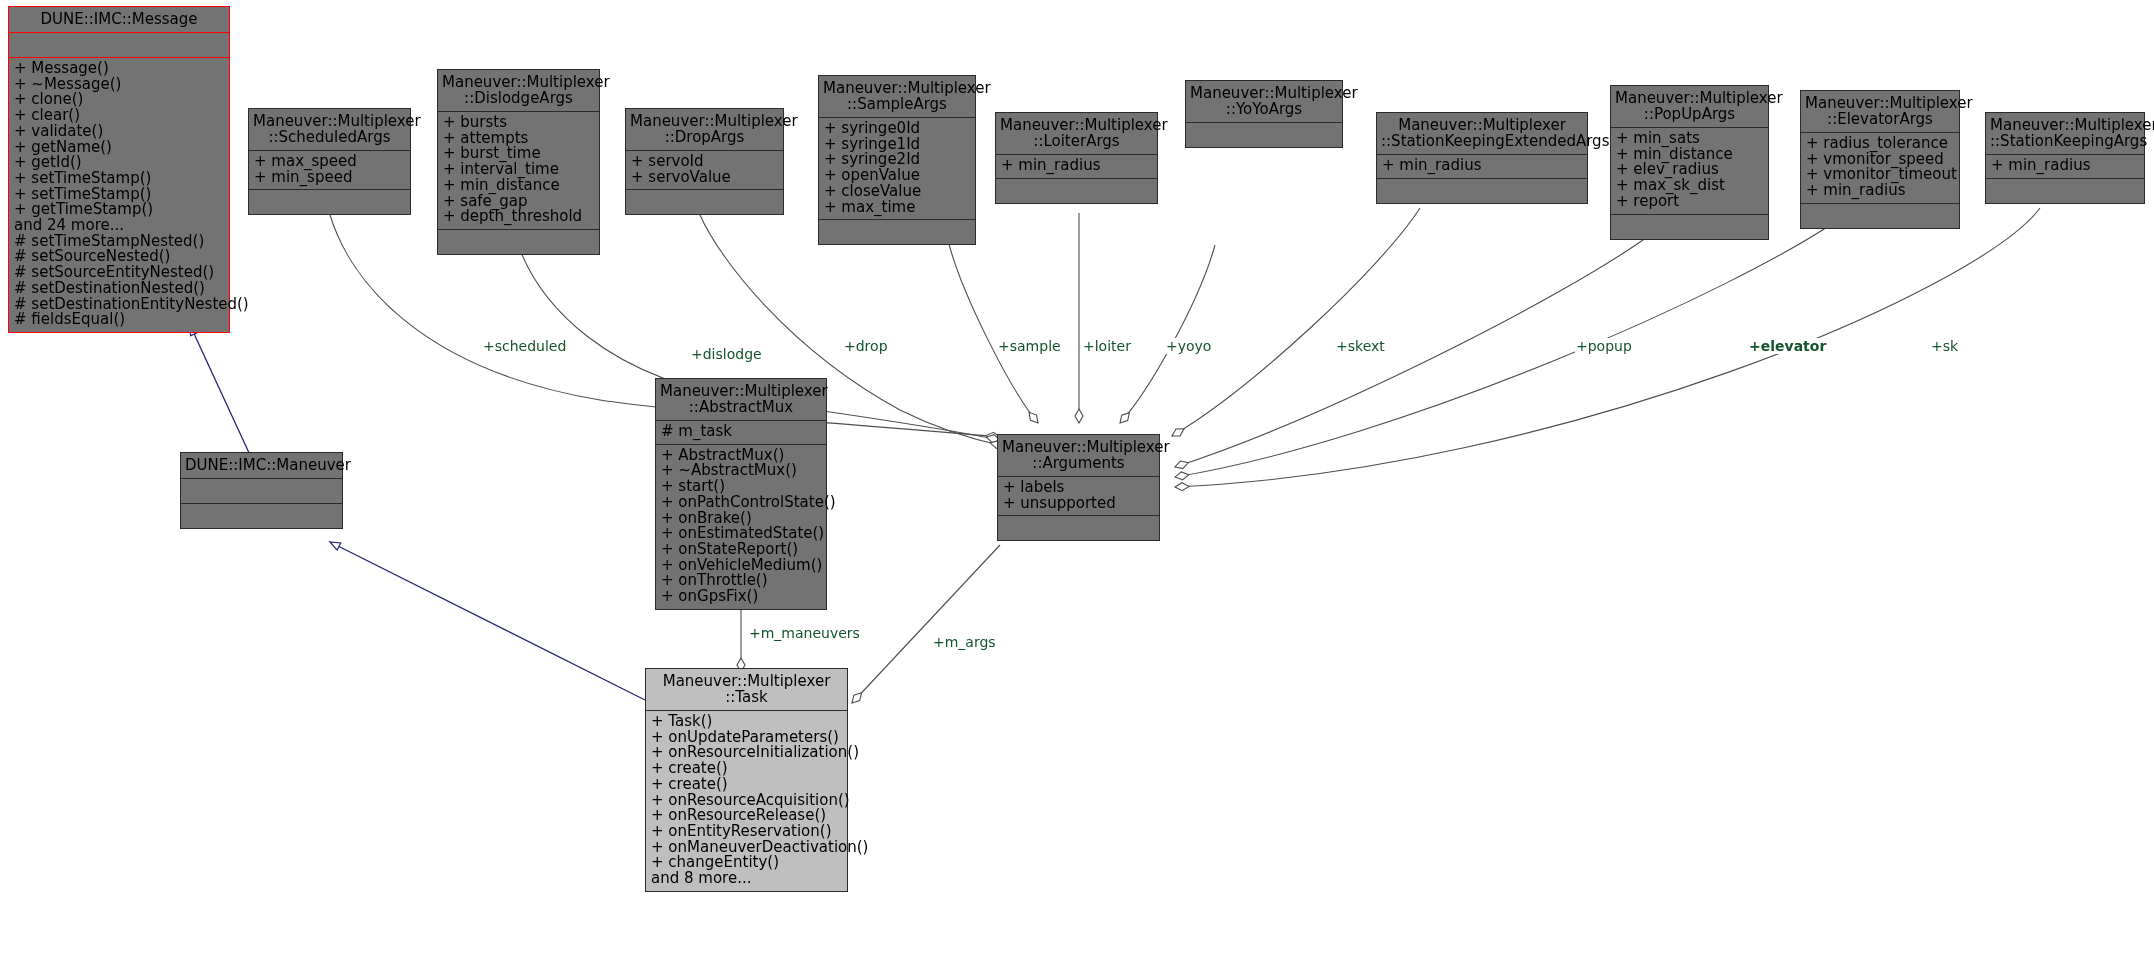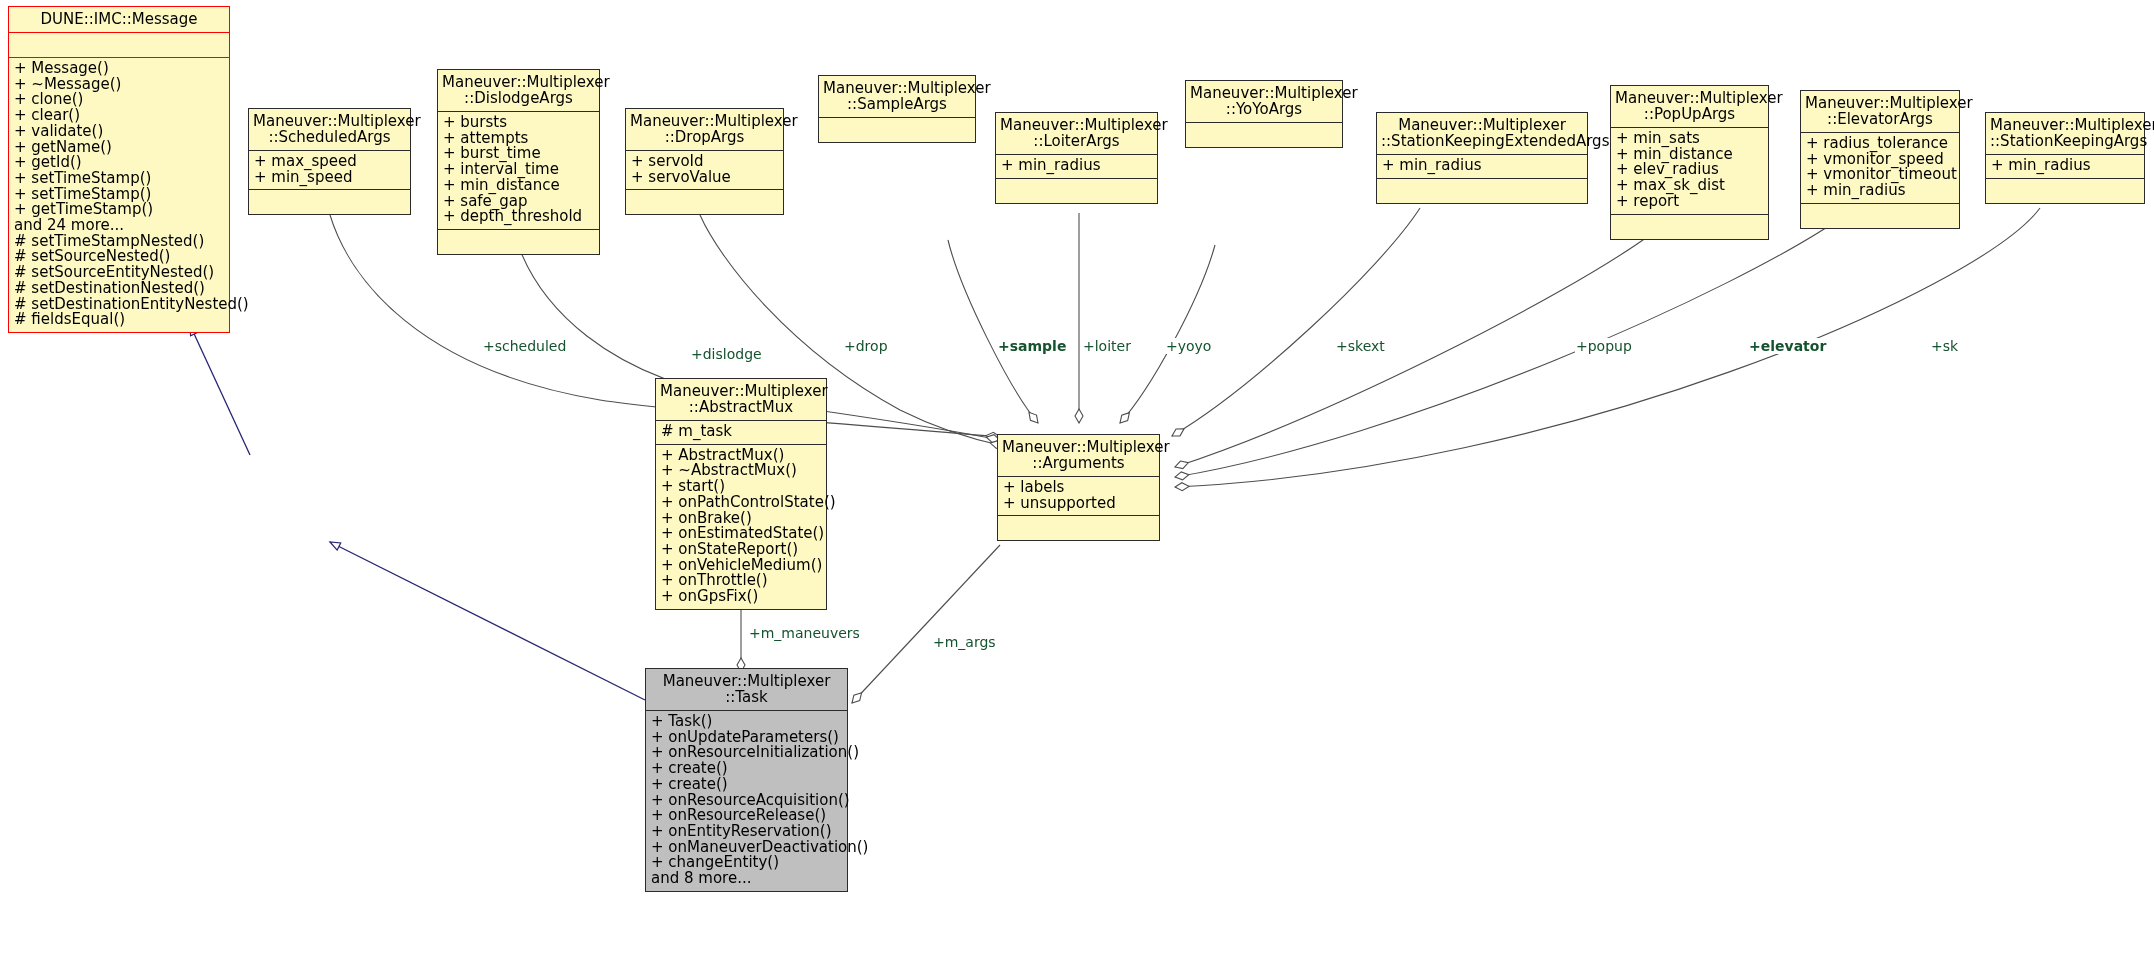--- a/index.html
+++ b/index.html
@@ -22,21 +22,21 @@
     position: absolute;
     left: 0;
     top: 0;
     width: 2154px;
     height: 955px;
     pointer-events: none;
   }
   .node {
     position: absolute;
     box-sizing: border-box;
-    background: #fef9c3;
+    background: #737373;
     border: 1px solid #2b2b2b;
     font-size: 15px;
     line-height: 15.5px;
     color: #000000;
     z-index: 5;
   }
   .node.red {
     border: 1px solid #ff0000;
   }
   .node.shaded {
@@ -143,20 +143,25 @@
       <div class="row">and 24 more...</div>
       <div class="row"># setTimeStampNested()</div>
       <div class="row"># setSourceNested()</div>
       <div class="row"># setSourceEntityNested()</div>
       <div class="row"># setDestinationNested()</div>
       <div class="row"># setDestinationEntityNested()</div>
       <div class="row"># fieldsEqual()</div>
     </div>
   </div>
 
+  <div class="node" style="left:180px; top:452px; width:163px;">
+    <div class="title">DUNE::IMC::Maneuver</div>
+    <div class="compartment empty"></div>
+    <div class="compartment empty"></div>
+  </div>
 
   <div class="node" style="left:248px; top:108px; width:163px;">
     <div class="title">Maneuver::Multiplexer
 ::ScheduledArgs</div>
     <div class="compartment">
       <div class="row">+ max_speed</div>
       <div class="row">+ min_speed</div>
     </div>
     <div class="compartment empty"></div>
   </div>
@@ -182,20 +187,28 @@
     <div class="compartment">
       <div class="row">+ servoId</div>
       <div class="row">+ servoValue</div>
     </div>
     <div class="compartment empty"></div>
   </div>
 
   <div class="node" style="left:818px; top:75px; width:158px;">
     <div class="title">Maneuver::Multiplexer
 ::SampleArgs</div>
+    <div class="compartment">
+      <div class="row">+ syringe0Id</div>
+      <div class="row">+ syringe1Id</div>
+      <div class="row">+ syringe2Id</div>
+      <div class="row">+ openValue</div>
+      <div class="row">+ closeValue</div>
+      <div class="row">+ max_time</div>
+    </div>
     <div class="compartment empty"></div>
   </div>
 
   <div class="node" style="left:995px; top:112px; width:163px;">
     <div class="title">Maneuver::Multiplexer
 ::LoiterArgs</div>
     <div class="compartment">
       <div class="row">+ min_radius</div>
     </div>
     <div class="compartment empty"></div>
@@ -294,21 +307,21 @@
       <div class="row">+ onEntityReservation()</div>
       <div class="row">+ onManeuverDeactivation()</div>
       <div class="row">+ changeEntity()</div>
       <div class="row">and 8 more...</div>
     </div>
   </div>
 
   <div class="edge-label" style="left:482px; top:338px;">+scheduled</div>
   <div class="edge-label" style="left:690px; top:338px;margin-top:8px;">+dislodge</div>
   <div class="edge-label" style="left:843px; top:338px;">+drop</div>
-  <div class="edge-label" style="left:997px; top:338px;font-weight:bold;">+sample</div>
+  <div class="edge-label" style="left:997px; top:338px;">+sample</div>
   <div class="edge-label" style="left:1082px; top:338px;">+loiter</div>
   <div class="edge-label" style="left:1165px; top:338px;">+yoyo</div>
   <div class="edge-label" style="left:1335px; top:338px;">+skext</div>
   <div class="edge-label" style="left:1575px; top:338px;">+popup</div>
   <div class="edge-label" style="left:1748px; top:338px;font-weight:bold;">+elevator</div>
   <div class="edge-label" style="left:1930px; top:338px;">+sk</div>
   <div class="edge-label" style="left:748px; top:625px;">+m_maneuvers</div>
   <div class="edge-label" style="left:932px; top:634px;">+m_args</div>
 
 </div>

